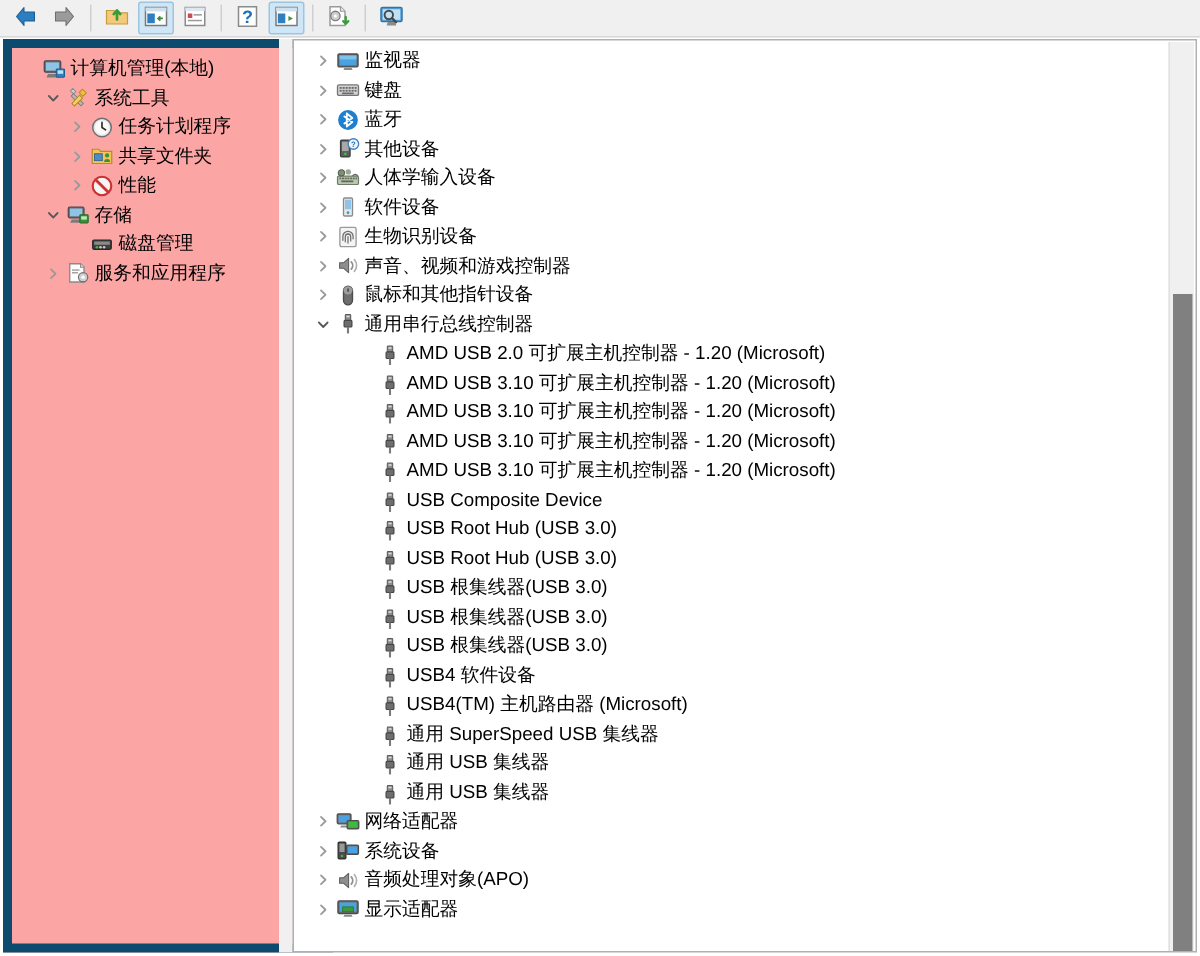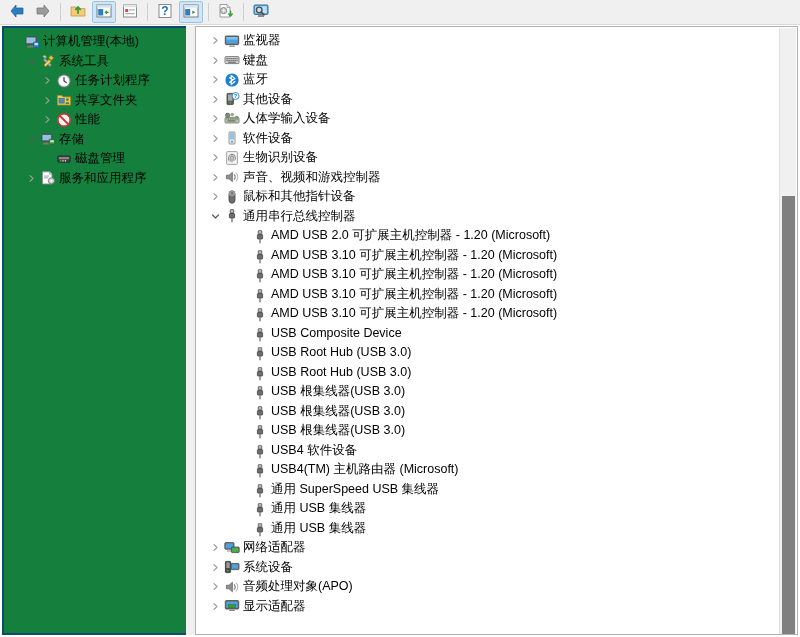--- a/index.html
+++ b/index.html
@@ -38,22 +38,22 @@
   .tsep {
     width: 1px; height: 18px;
     background: #cfcfcf;
     margin: 0 4px;
   }
 
   
   #left-pane {
     position: absolute; left: 2px; top: 26px;
     width: 220px; height: 609px;
-    background: #15803d;
-    border: 2px solid #0c4a6e;
+    background: #fca5a5;
+    border: 6px solid #0c4a6e;
     overflow: hidden;
   }
   #splitter {
     position: absolute; left: 186px; top: 26px;
     width: 9px; height: 609px;
     background: #f0f0f0;
   }
   #right-pane {
     position: absolute; left: 195px; top: 26px;
     width: 603px; height: 609px;

